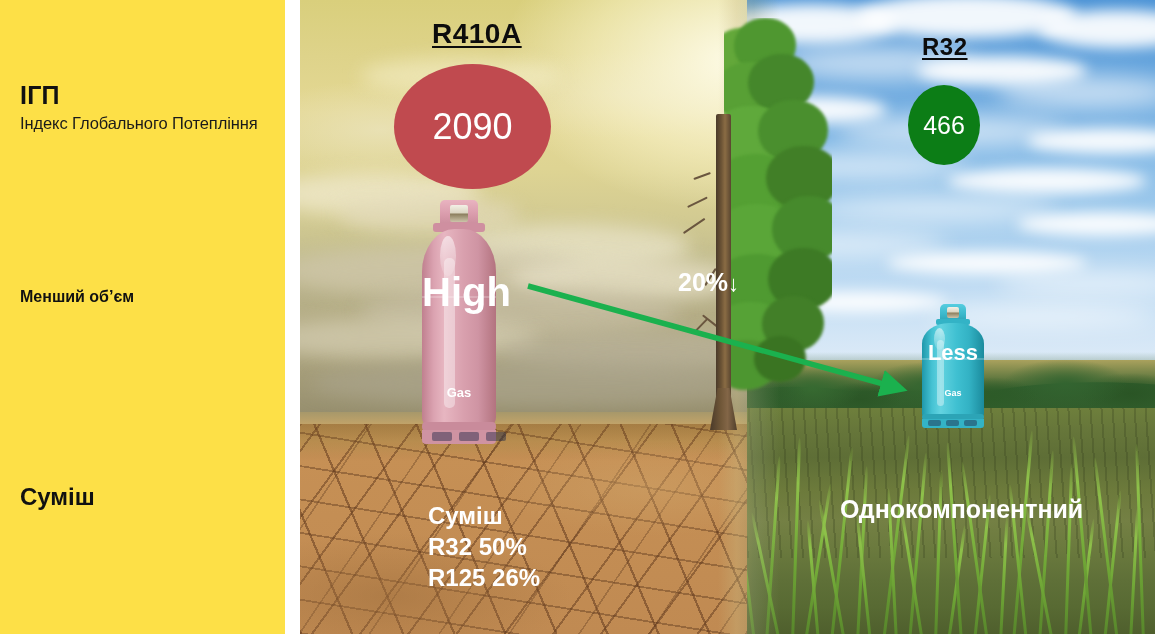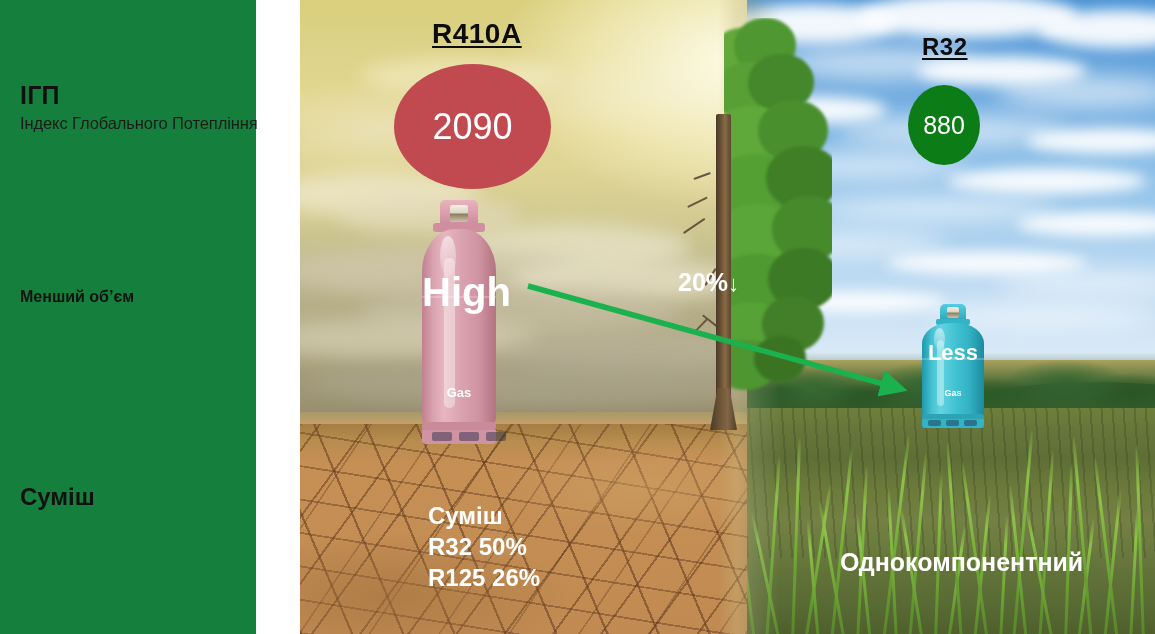--- a/index.html
+++ b/index.html
@@ -17,23 +17,23 @@
     position: relative;
     width: 1155px;
     height: 634px;
     background: #ffffff;
   }
 
   
   .left-col {
     position: absolute;
     left: 0; top: 0;
-    width: 256px;
-    height: 634px;
-    background: #15803d;
+    width: 285px;
+    height: 634px;
+    background: #fde047;
   }
   .lbl-gwp {
     position: absolute;
     left: 20px;
     top: 82px;
     width: 280px;
   }
   .lbl-gwp .abbr {
     font-size: 25px;
     font-weight: bold;
@@ -443,21 +443,21 @@
     white-space: pre;
     line-height: 1.30;
   }
   .cap-mix {
     left: 128px;
     top: 500px;
     font-size: 24px;
   }
   .cap-single {
     left: 540px;
-    top: 546px;
+    top: 493px;
     font-size: 25px;
     text-align: center;
   }
 </style>
 </head>
 <body>
 
 <div id="slide">
 
   <div class="left-col">
@@ -597,21 +597,21 @@
       <div class="trunk-base"></div>
     </div>
 
     <div class="hdr hdr-r410a">R410A</div>
     <div class="hdr hdr-r32">R32</div>
 
     <div class="bubble bubble-red">
       <span>2090</span>
     </div>
     <div class="bubble bubble-green">
-      <span>880</span>
+      <span>466</span>
     </div>
 
     <div class="cyl" style="left:122px; top:200px; width:74px; height:244px;">
       <div class="valve-housing" style="top:0; width:38px; height:26px; background:linear-gradient(180deg,#e9b3c0 0%, #d89aaa 60%, #c98b9b 100%);"></div>
       <div class="valve-window" style="top:5px; width:18px; height:17px;"></div>
       <div class="collar" style="top:23px; width:52px; height:9px; background:#cf8fa0; border-radius:3px;"></div>
 
       <div class="body" style="top:29px; height:196px; background:linear-gradient(90deg,#c0808f 0%, #dba3b1 16%, #e7b6c1 30%, #d9a0ae 56%, #cf94a3 76%, #b3737f 100%);"></div>
       <div class="gloss" style="left:18px; top:36px; width:16px; height:40px;"></div>
       <div class="hiline" style="left:22px; top:58px; width:11px; height:150px; border-radius:5px;"></div>

